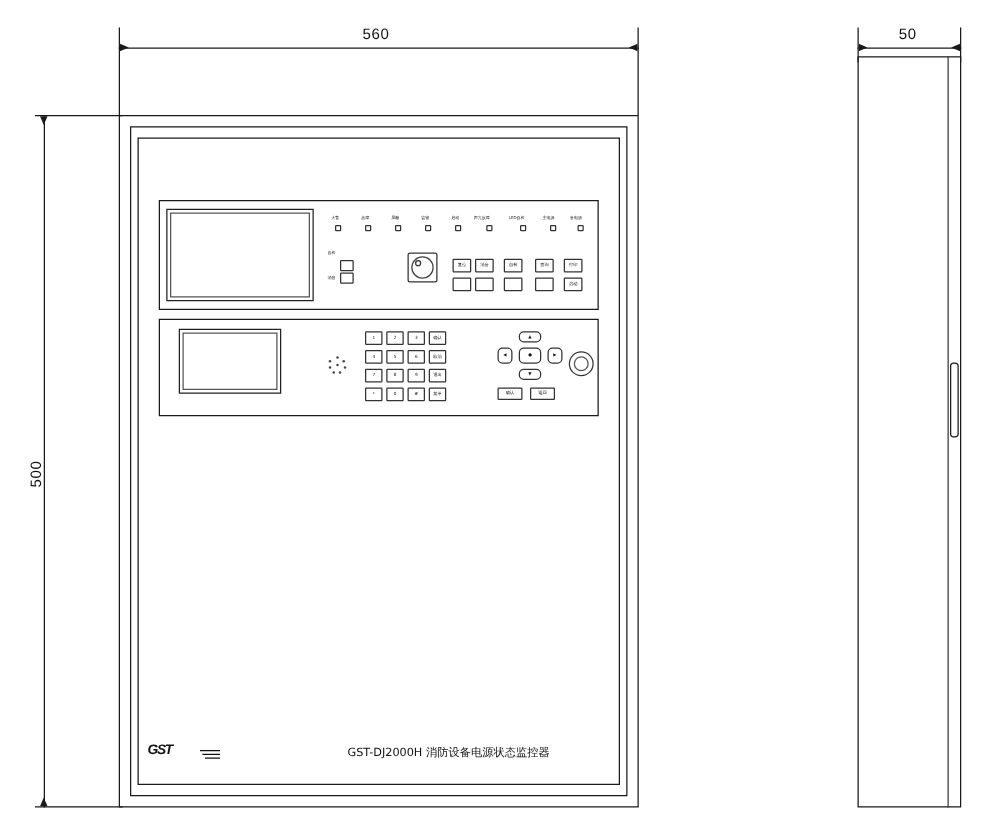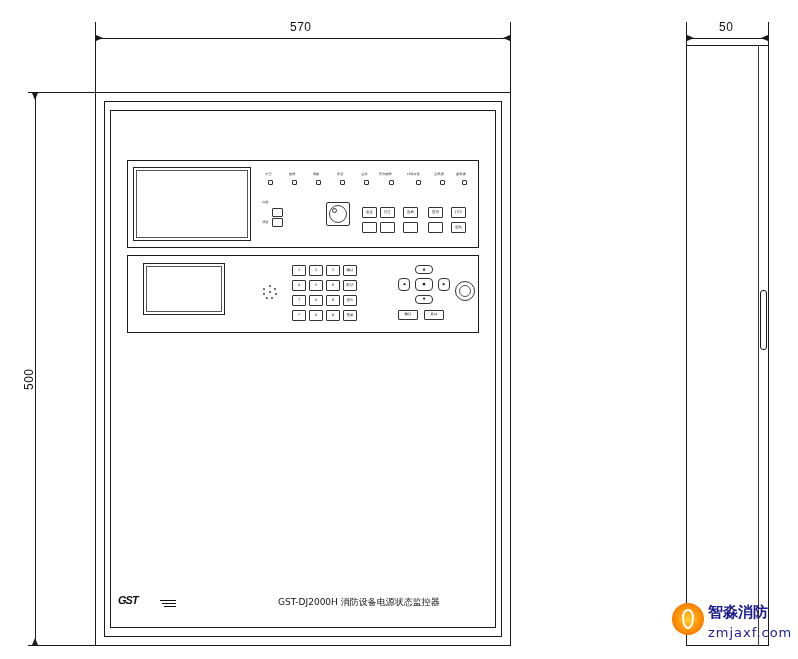--- a/index.html
+++ b/index.html
@@ -45,21 +45,21 @@
 </head>
 <body>
 
 <div class="stage">
 
   <div class="line vline" style="left:95px;top:22px;height:70px;"></div>
   <div class="line vline" style="left:510px;top:22px;height:70px;"></div>
   <div class="line hline" style="left:95px;top:38px;width:416px;"></div>
   <div class="arrow right" style="left:96px;top:35px;"></div>
   <div class="arrow left" style="left:503px;top:35px;"></div>
-  <div class="dimtxt" style="left:290px;top:20px;">570</div>
+  <div class="dimtxt" style="left:290px;top:20px;">560</div>
 
   <div class="line vline" style="left:686px;top:22px;height:28px;"></div>
   <div class="line vline" style="left:768px;top:22px;height:28px;"></div>
   <div class="line hline" style="left:686px;top:38px;width:83px;"></div>
   <div class="arrow right" style="left:687px;top:35px;"></div>
   <div class="arrow left" style="left:761px;top:35px;"></div>
   <div class="dimtxt" style="left:719px;top:20px;">50</div>
 
   <div class="line hline" style="left:28px;top:92px;width:70px;"></div>
   <div class="line hline" style="left:28px;top:645px;width:70px;"></div>
@@ -188,19 +188,14 @@
     <div class="line hline" style="left:0;top:4px;width:16px;background:#111;"></div>
     <div class="line hline" style="left:2px;top:7px;width:14px;background:#111;"></div>
     <div class="line hline" style="left:4px;top:10px;width:12px;background:#111;"></div>
   </div>
   <div class="modeltxt" style="left:278px;top:596px;">GST-DJ2000H 消防设备电源状态监控器</div>
 
   <div class="box" style="left:686px;top:45px;width:83px;height:601px;"></div>
   <div class="line vline thin" style="left:758px;top:45px;height:601px;"></div>
   <div class="box" style="left:760px;top:290px;width:7px;height:60px;border-radius:3px;"></div>
 
-  <div class="wm">
-    <div class="wmlogo"></div>
-    <div class="wmtxt">智淼消防</div>
-    <div class="wmurl">zmjaxf.com</div>
-  </div>
 
 </div>
 
 </body></html>

